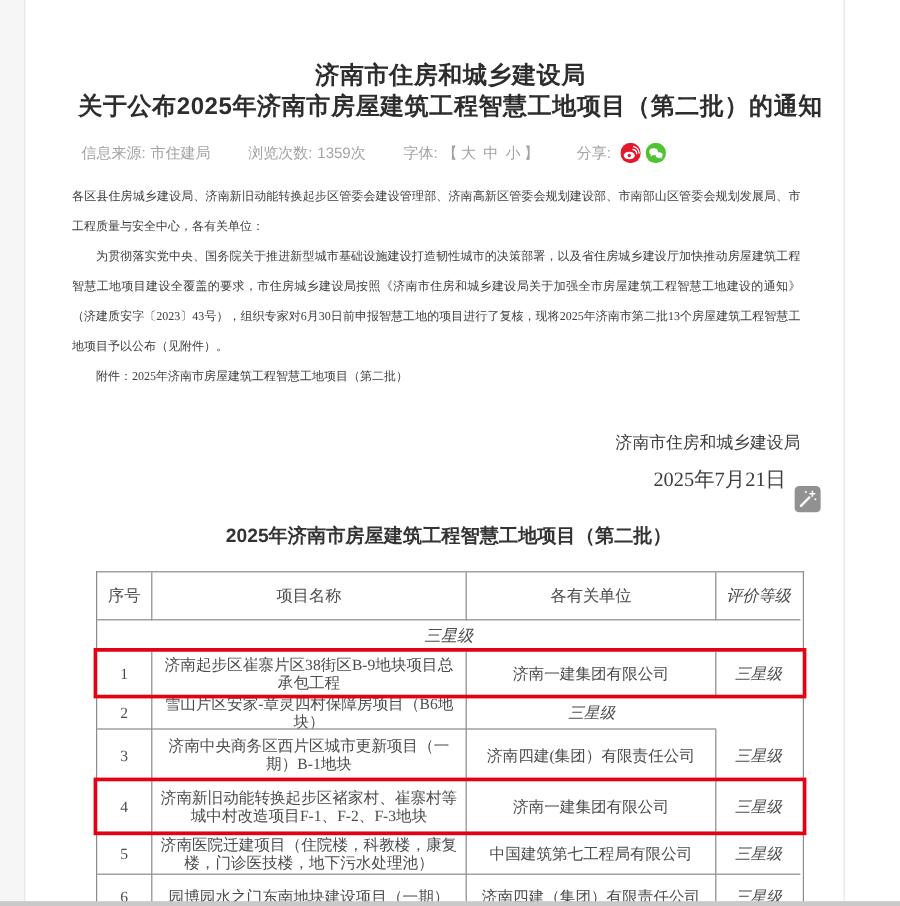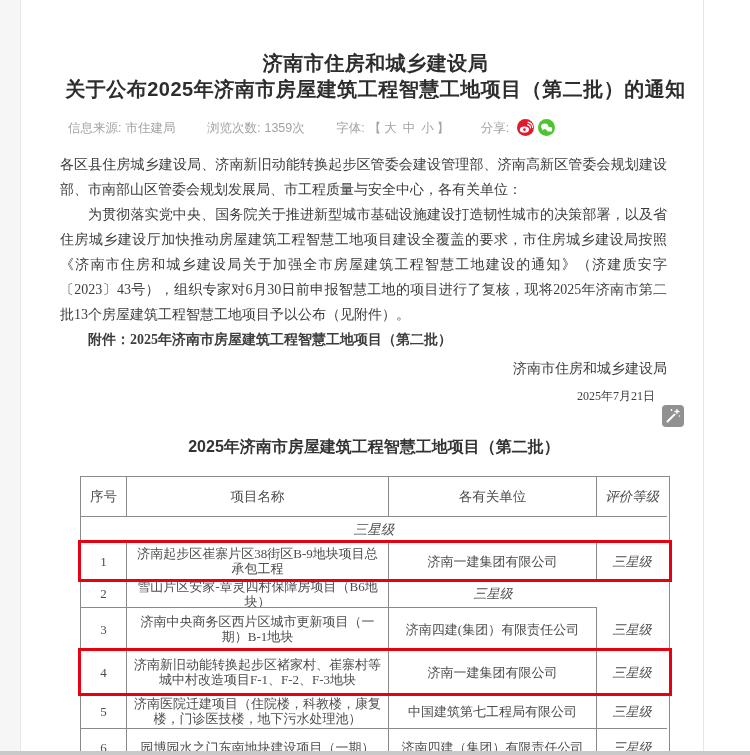--- a/index.html
+++ b/index.html
@@ -34,27 +34,27 @@
     font-family:"Liberation Sans","DejaVu Sans",sans-serif;
     font-size:12.5px;color:#a3a3a3;height:20px;line-height:20px;
   }
   .meta-item{margin-right:28px;}
   .meta-item .lbl{margin-right:4px;}
   .font-opt{margin:0 3px;cursor:pointer;}
   .share-icons svg{vertical-align:-4px;margin-left:4px;cursor:pointer;}
   
   .body-text{
     margin:14px 36px 0 38px;
-    font-size:14px;line-height:25px;text-align:justify;color:#3d3d3d;
+    font-size:10px;line-height:25px;text-align:justify;color:#3d3d3d;
   }
   .body-text p{margin:0;}
   .p-indent{text-indent:2em;margin-top:3px;}
-  .p-attach{margin-top:8px;font-weight:bold;}
+  .p-attach{margin-top:8px;}
   .sig{position:absolute;top:360px;right:36px;font-size:14px;}
-  .date{position:absolute;top:388px;right:48px;font-size:12px;}
+  .date{position:absolute;top:388px;right:48px;font-size:17px;}
   
   .wand-btn{
     position:absolute;top:405px;right:19px;width:22px;height:22px;
     border:none;background:transparent;padding:0;cursor:pointer;
   }
   
   .att{position:absolute;top:437px;left:0;width:100%;}
   .tbl-title{
     width:588px;margin-left:58px;text-align:center;
     font-family:"Liberation Sans","DejaVu Sans",sans-serif;

